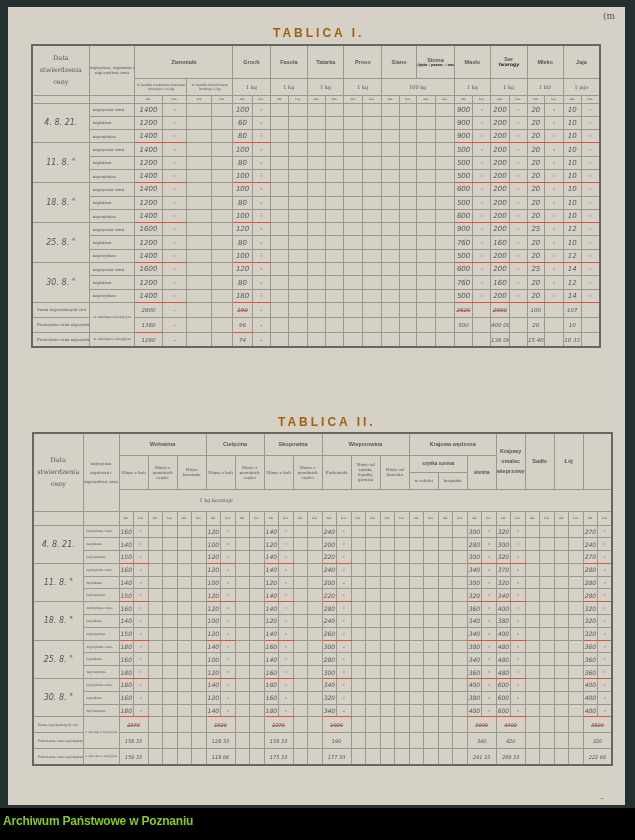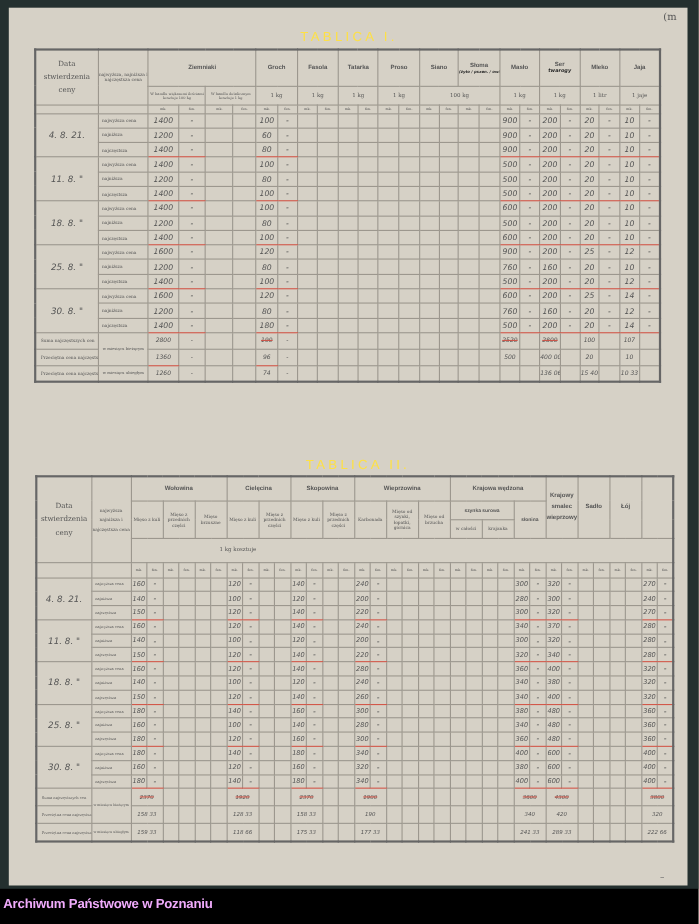--- a/index.html
+++ b/index.html
@@ -1,22 +1,22 @@
 <!DOCTYPE html>
 <html><head>
 <meta charset="utf-8">
 <style>
   html, body { margin:0; padding:0; }
   body { width:635px; height:840px; background:#000; position:relative; overflow:hidden; font-family:"DejaVu Serif", serif; }
   .frame { position:absolute; left:0; top:0; width:635px; height:808px; background:#24302f; }
   .paper { position:absolute; left:8px; top:7px; width:617px; height:798px; background:#d6d1c6; }
-  .caption { position:absolute; left:3px; top:814px; color:#f0abfc; font-family:"Liberation Sans", sans-serif; font-size:12px; font-weight:bold; letter-spacing:-0.2px; }
+  .caption { position:absolute; left:3px; top:814px; color:#84cc16; font-family:"Liberation Sans", sans-serif; font-size:12px; font-weight:bold; letter-spacing:-0.2px; }
   .corner-mark { position:absolute; left:603px; top:11px; font-size:9px; color:#555; }
   .corner-mark2 { position:absolute; left:600px; top:793px; font-size:8px; color:#666; }
-  .ttitle { position:absolute; font-family:"Liberation Sans", sans-serif; font-weight:normal; font-size:12px; letter-spacing:3px; color:#fde047; }
+  .ttitle { position:absolute; font-family:"Liberation Sans", sans-serif; font-weight:bold; font-size:12px; letter-spacing:3px; color:#a16207; }
   table.grid { position:absolute; border-collapse:collapse; table-layout:fixed; border:2px solid #666; }
   table.grid td { border:1px solid #9c978e; padding:0; overflow:hidden; white-space:nowrap; color:#555; text-align:center; vertical-align:middle; }
   .hdr-b { font-family:"Liberation Sans", sans-serif; font-weight:bold; font-size:5.5px; color:#444; }
   .hdr-s { font-size:4px; color:#666; line-height:5px; white-space:normal !important; }
   .hdr-m { font-size:8px; color:#777; line-height:12px; white-space:normal !important; }
   .unit { font-size:5px; color:#666; }
   .mk { font-size:3px; color:#777; }
   .lbl { font-size:4px; color:#777; text-align:left !important; padding-left:3px !important; }
   .date { font-family:"DejaVu Sans", sans-serif; font-style:italic; font-size:8px; color:#333; }
   .hw { font-family:"DejaVu Sans", sans-serif; font-style:italic; font-size:7px; color:#2a2a2a; }

